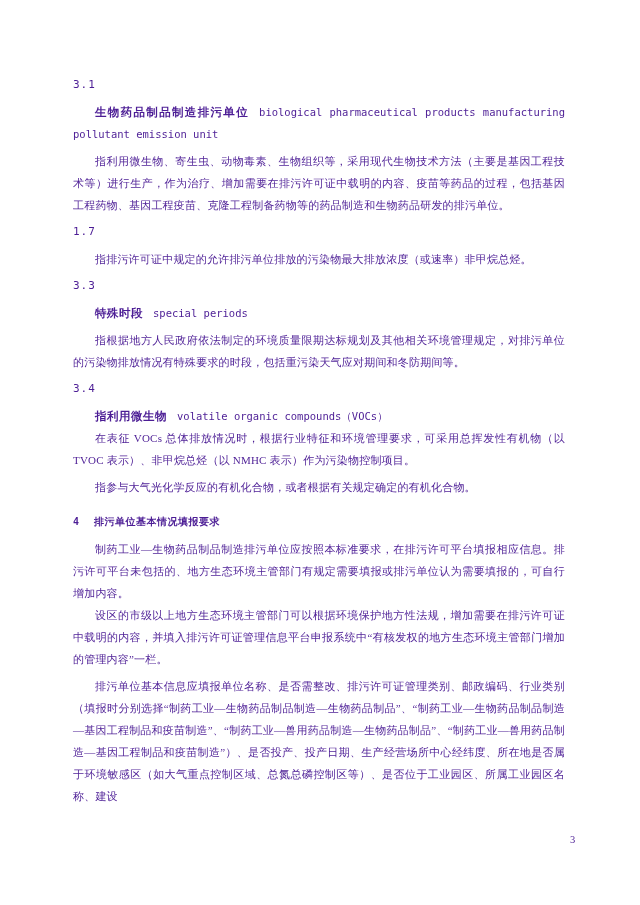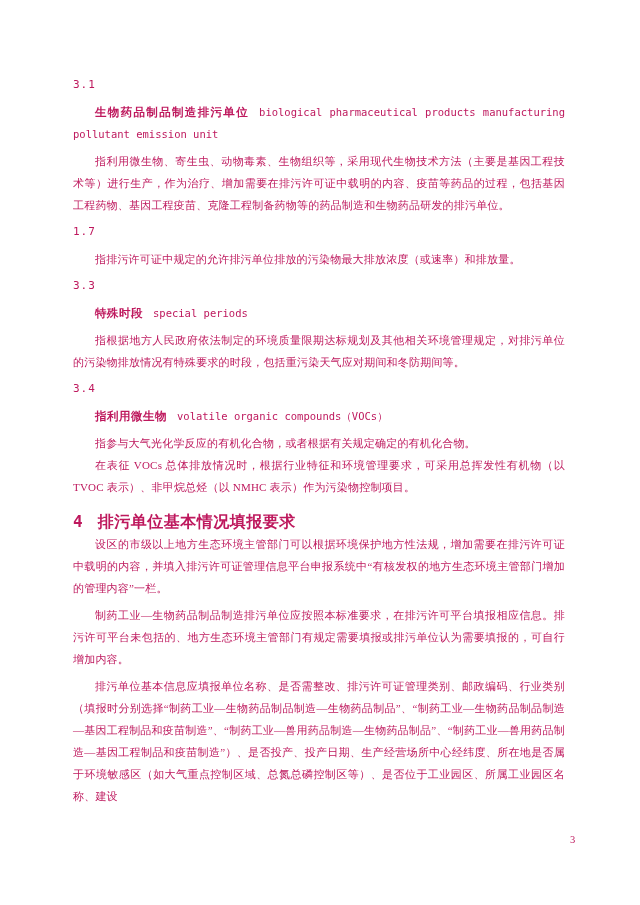--- a/index.html
+++ b/index.html
@@ -4,21 +4,21 @@
 <style>
   * { margin: 0; padding: 0; box-sizing: border-box; }
   html, body { background: #888; }
   .page {
     position: relative;
     width: 640px;
     height: 905px;
     margin: 0 auto;
     background: #ffffff;
     overflow: hidden;
-    color: #be185d;
+    color: #4c1d95;
     font-family: "Liberation Serif", "DejaVu Serif", serif;
   }
   .content {
     position: absolute;
     left: 73px;
     top: 69px;
     width: 492px;
     font-size: 11px;
     line-height: 22px;
   }
@@ -47,21 +47,21 @@
   .para {
     margin-top: 5px;
     text-indent: 2em;
     text-align: justify;
     letter-spacing: 0.2px;
   }
   .para.cont { margin-top: 0; }
   .heading {
     font-family: "Liberation Sans", sans-serif;
     font-weight: bold;
-    font-size: 16px;
+    font-size: 10px;
     margin-top: 5px;
     letter-spacing: 0.5px;
   }
   .heading .h-num {
     font-family: "DejaVu Sans Mono", monospace;
     font-weight: bold;
     letter-spacing: 1px;
     margin-right: 14px;
   }
   #sec4-heading { margin-top: 13px; }
@@ -77,34 +77,34 @@
 <body>
 
 <div class="page">
   <div class="content">
 
     <p class="clause-num">3.1</p>
     <p class="term-line"><b class="term-cn">生物药品制品制造排污单位</b><span class="term-en">biological pharmaceutical products manufacturing pollutant emission unit</span></p>
     <p class="para">指利用微生物、寄生虫、动物毒素、生物组织等，采用现代生物技术方法（主要是基因工程技术等）进行生产，作为治疗、增加需要在排污许可证中载明的内容、疫苗等药品的过程，包括基因工程药物、基因工程疫苗、克隆工程制备药物等的药品制造和生物药品研发的排污单位。</p>
 
     <p class="clause-num">1.7</p>
-    <p class="para">指排污许可证中规定的允许排污单位排放的污染物最大排放浓度（或速率）和排放量。</p>
+    <p class="para">指排污许可证中规定的允许排污单位排放的污染物最大排放浓度（或速率）非甲烷总烃。</p>
 
     <p class="clause-num">3.3</p>
     <p class="term-line"><b class="term-cn">特殊时段</b><span class="term-en">special periods</span></p>
     <p class="para">指根据地方人民政府依法制定的环境质量限期达标规划及其他相关环境管理规定，对排污单位的污染物排放情况有特殊要求的时段，包括重污染天气应对期间和冬防期间等。</p>
 
     <p class="clause-num">3.4</p>
     <p class="term-line"><b class="term-cn">指利用微生物</b><span class="term-en">volatile organic compounds（VOCs）</span></p>
+    <p class="para cont">在表征 VOCs 总体排放情况时，根据行业特征和环境管理要求，可采用总挥发性有机物（以 TVOC 表示）、非甲烷总烃（以 NMHC 表示）作为污染物控制项目。</p>
     <p class="para">指参与大气光化学反应的有机化合物，或者根据有关规定确定的有机化合物。</p>
-    <p class="para cont">在表征 VOCs 总体排放情况时，根据行业特征和环境管理要求，可采用总挥发性有机物（以 TVOC 表示）、非甲烷总烃（以 NMHC 表示）作为污染物控制项目。</p>
 
     <p class="heading" id="sec4-heading"><span class="h-num">4</span><span>排污单位基本情况填报要求</span></p>
 
+    <p class="para">制药工业—生物药品制品制造排污单位应按照本标准要求，在排污许可平台填报相应信息。排污许可平台未包括的、地方生态环境主管部门有规定需要填报或排污单位认为需要填报的，可自行增加内容。</p>
     <p class="para cont">设区的市级以上地方生态环境主管部门可以根据环境保护地方性法规，增加需要在排污许可证中载明的内容，并填入排污许可证管理信息平台申报系统中“有核发权的地方生态环境主管部门增加的管理内容”一栏。</p>
-    <p class="para">制药工业—生物药品制品制造排污单位应按照本标准要求，在排污许可平台填报相应信息。排污许可平台未包括的、地方生态环境主管部门有规定需要填报或排污单位认为需要填报的，可自行增加内容。</p>
 
     <p class="para">排污单位基本信息应填报单位名称、是否需整改、排污许可证管理类别、邮政编码、行业类别（填报时分别选择“制药工业—生物药品制品制造—生物药品制品”、“制药工业—生物药品制品制造—基因工程制品和疫苗制造”、“制药工业—兽用药品制造—生物药品制品”、“制药工业—兽用药品制造—基因工程制品和疫苗制造”）、是否投产、投产日期、生产经营场所中心经纬度、所在地是否属于环境敏感区（如大气重点控制区域、总氮总磷控制区等）、是否位于工业园区、所属工业园区名称、建设</p>
 
   </div>
 
   <div class="page-num">3</div>
 </div>
 
 </body></html>

